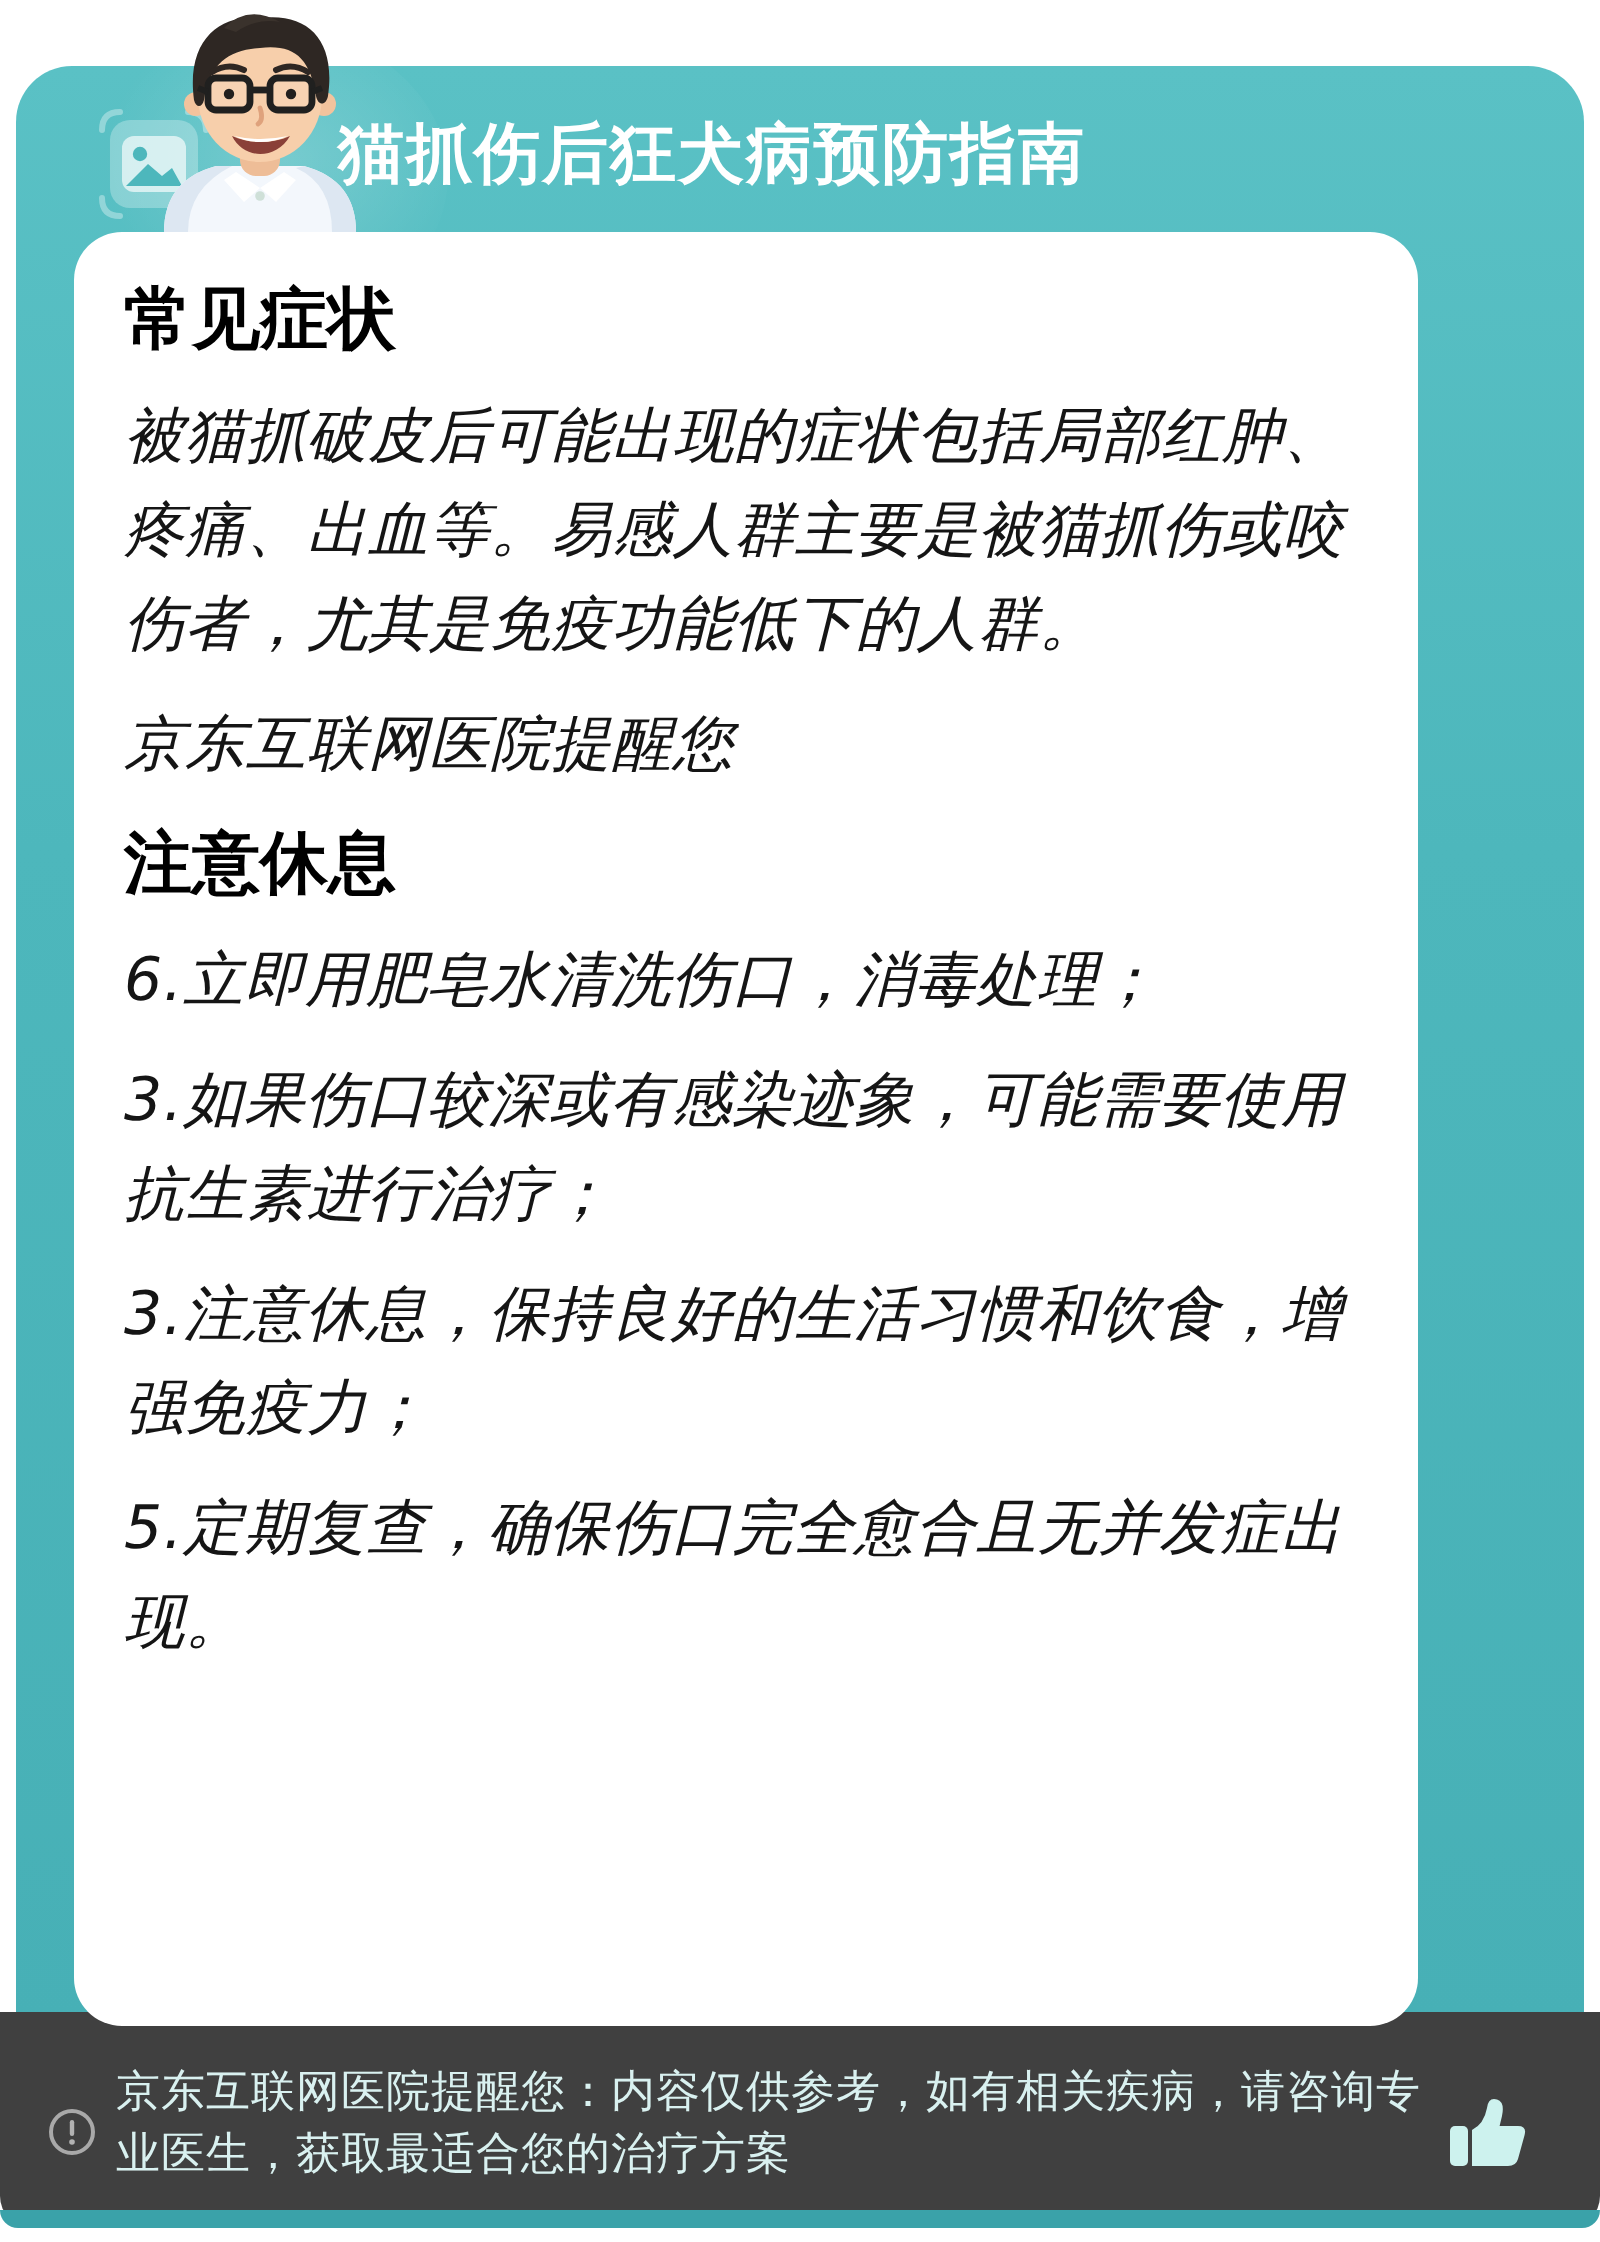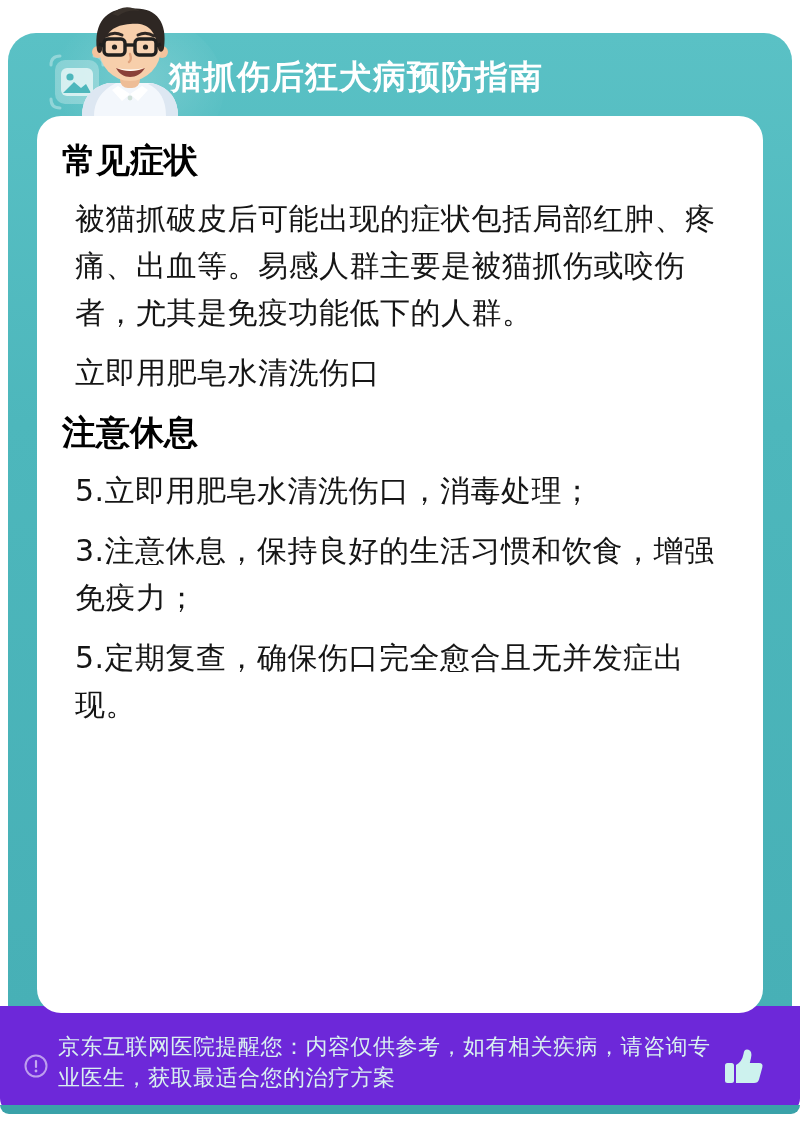--- a/index.html
+++ b/index.html
@@ -29,41 +29,42 @@
   }
   .avatar { position:absolute; left:40px; top:-27px; width:132px; height:110px; }
   .page-title {
     position:absolute; left:145px; top:22px;
     font-size:33px; font-weight:700; color:#ffffff; letter-spacing:1px;
     white-space:nowrap;
   }
 
   
   .card {
-    position:absolute; left:29px; top:83px; width:726px; height:897px;
+    position:absolute; left:29px; top:83px; width:672px; height:897px;
     background:#ffffff; border-radius:24px;
     padding:22px 30px 0 25px;
     overflow:hidden;
     z-index:2;
   }
   .card h2 {
     font-size:34px; line-height:44px; font-weight:800; color:#000000;
     margin:14px 0 0;
   }
   .card h2:first-child { margin-top:0; }
   .card p {
     font-size:30px; line-height:47px; color:#151515;
-    margin:13px 13px 0;
+    margin:13px 0 0;
     letter-spacing:0.5px;
+    font-style:italic;
   }
 
   
   .footer {
     position:absolute; left:0; right:0; top:1006px; height:108px;
-    background:#6d28d9;
+    background:#404040;
     border-radius:0 0 16px 16px;
     z-index:1;
   }
   .footer::after {
     content:""; position:absolute; left:0; right:0; bottom:0; height:9px;
     background:#3aa2a9; border-radius:0 0 16px 16px;
   }
   .info-icon {
     position:absolute; left:24px; top:48px; width:24px; height:24px;
   }
@@ -135,24 +136,25 @@
         <path d="M53 62 Q66 68 80 62 Q66 65 53 62 Z" fill="#ffffff"></path>
       </svg>
 
       <div class="page-title">猫抓伤后狂犬病预防指南</div>
     </div>
 
     <div class="card">
       <h2>常见症状</h2>
       <p>被猫抓破皮后可能出现的症状包括局部红肿、疼痛、出血等。易感人群主要是被猫抓伤或咬伤者，尤其是免疫功能低下的人群。</p>
 
-      <p>立即用肥皂水清洗伤口</p>
+      <p>京东互联网医院提醒您</p>
 
       <h2>注意休息</h2>
-      <p>5.立即用肥皂水清洗伤口，消毒处理；</p>
+      <p>6.立即用肥皂水清洗伤口，消毒处理；</p>
+      <p>3.如果伤口较深或有感染迹象，可能需要使用抗生素进行治疗；</p>
       <p>3.注意休息，保持良好的生活习惯和饮食，增强免疫力；</p>
       <p>5.定期复查，确保伤口完全愈合且无并发症出现。</p>
     </div>
   </div>
 
   <div class="footer">
     <svg class="info-icon" viewBox="0 0 24 24">
       <circle cx="12" cy="12" r="10.5" fill="none" stroke="rgba(255,255,255,0.55)" stroke-width="2"></circle>
       <rect x="10.9" y="6" width="2.2" height="8" rx="1.1" fill="rgba(255,255,255,0.60)"></rect>
       <circle cx="12" cy="17" r="1.4" fill="rgba(255,255,255,0.60)"></circle>

